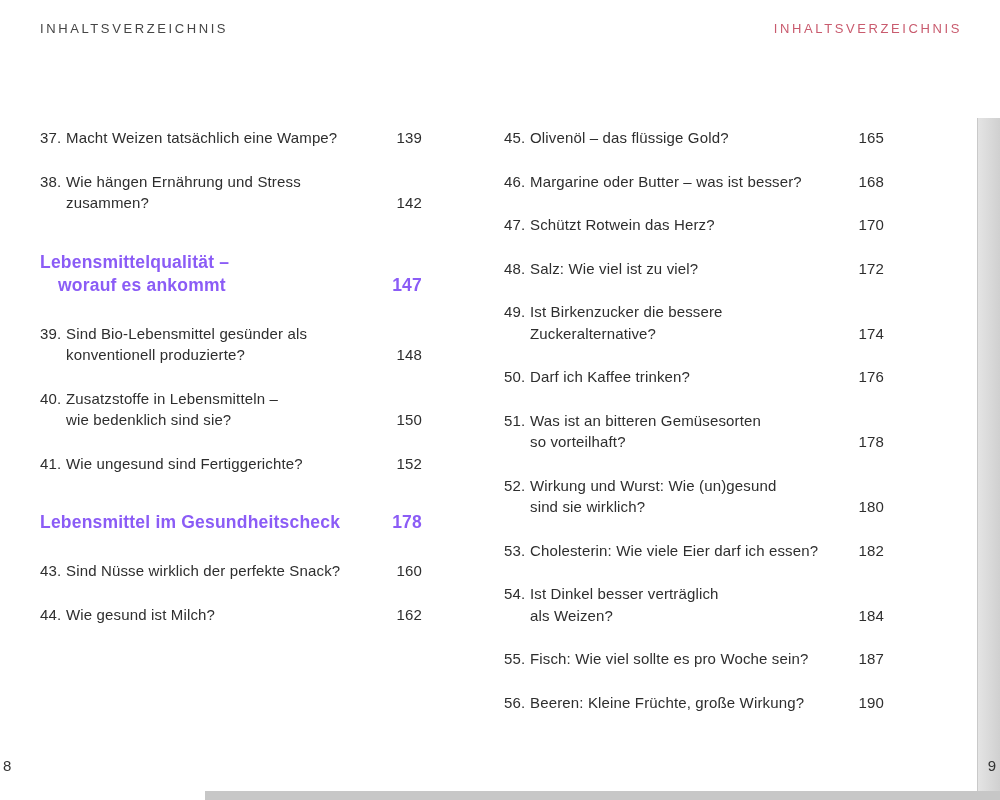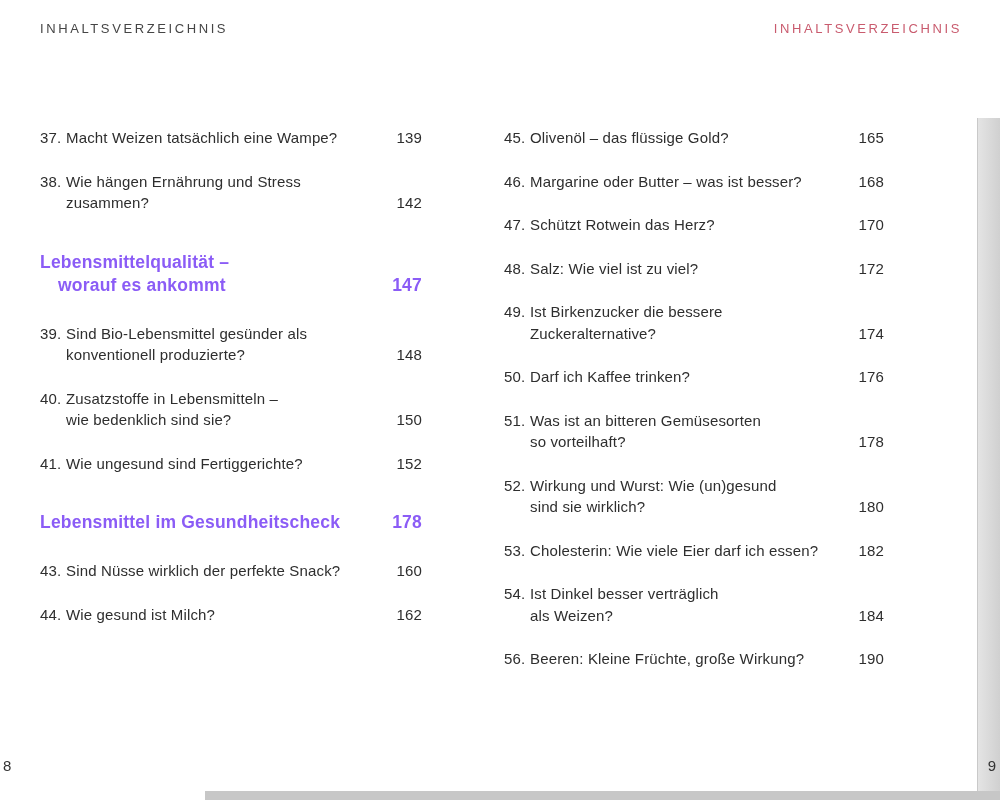--- a/index.html
+++ b/index.html
@@ -187,20 +187,27 @@
       </div>
       <div class="toc-entry">
         <span class="e-num">54.</span>
         <div class="e-text">
           <div class="e-line">Ist Dinkel besser verträglich</div>
           <div class="e-line">als Weizen?</div>
         </div>
         <div class="e-page">184</div>
       </div>
       <div class="toc-entry">
+        <span class="e-num">55.</span>
+        <div class="e-text">
+          <div class="e-line">Fisch: Wie viel sollte es pro Woche sein?</div>
+        </div>
+        <div class="e-page">187</div>
+      </div>
+      <div class="toc-entry">
         <span class="e-num">56.</span>
         <div class="e-text">
           <div class="e-line">Beeren: Kleine Früchte, große Wirkung?</div>
         </div>
         <div class="e-page">190</div>
       </div>
     </div>
 </div>
 
 <div class="footer-num left">8</div>

